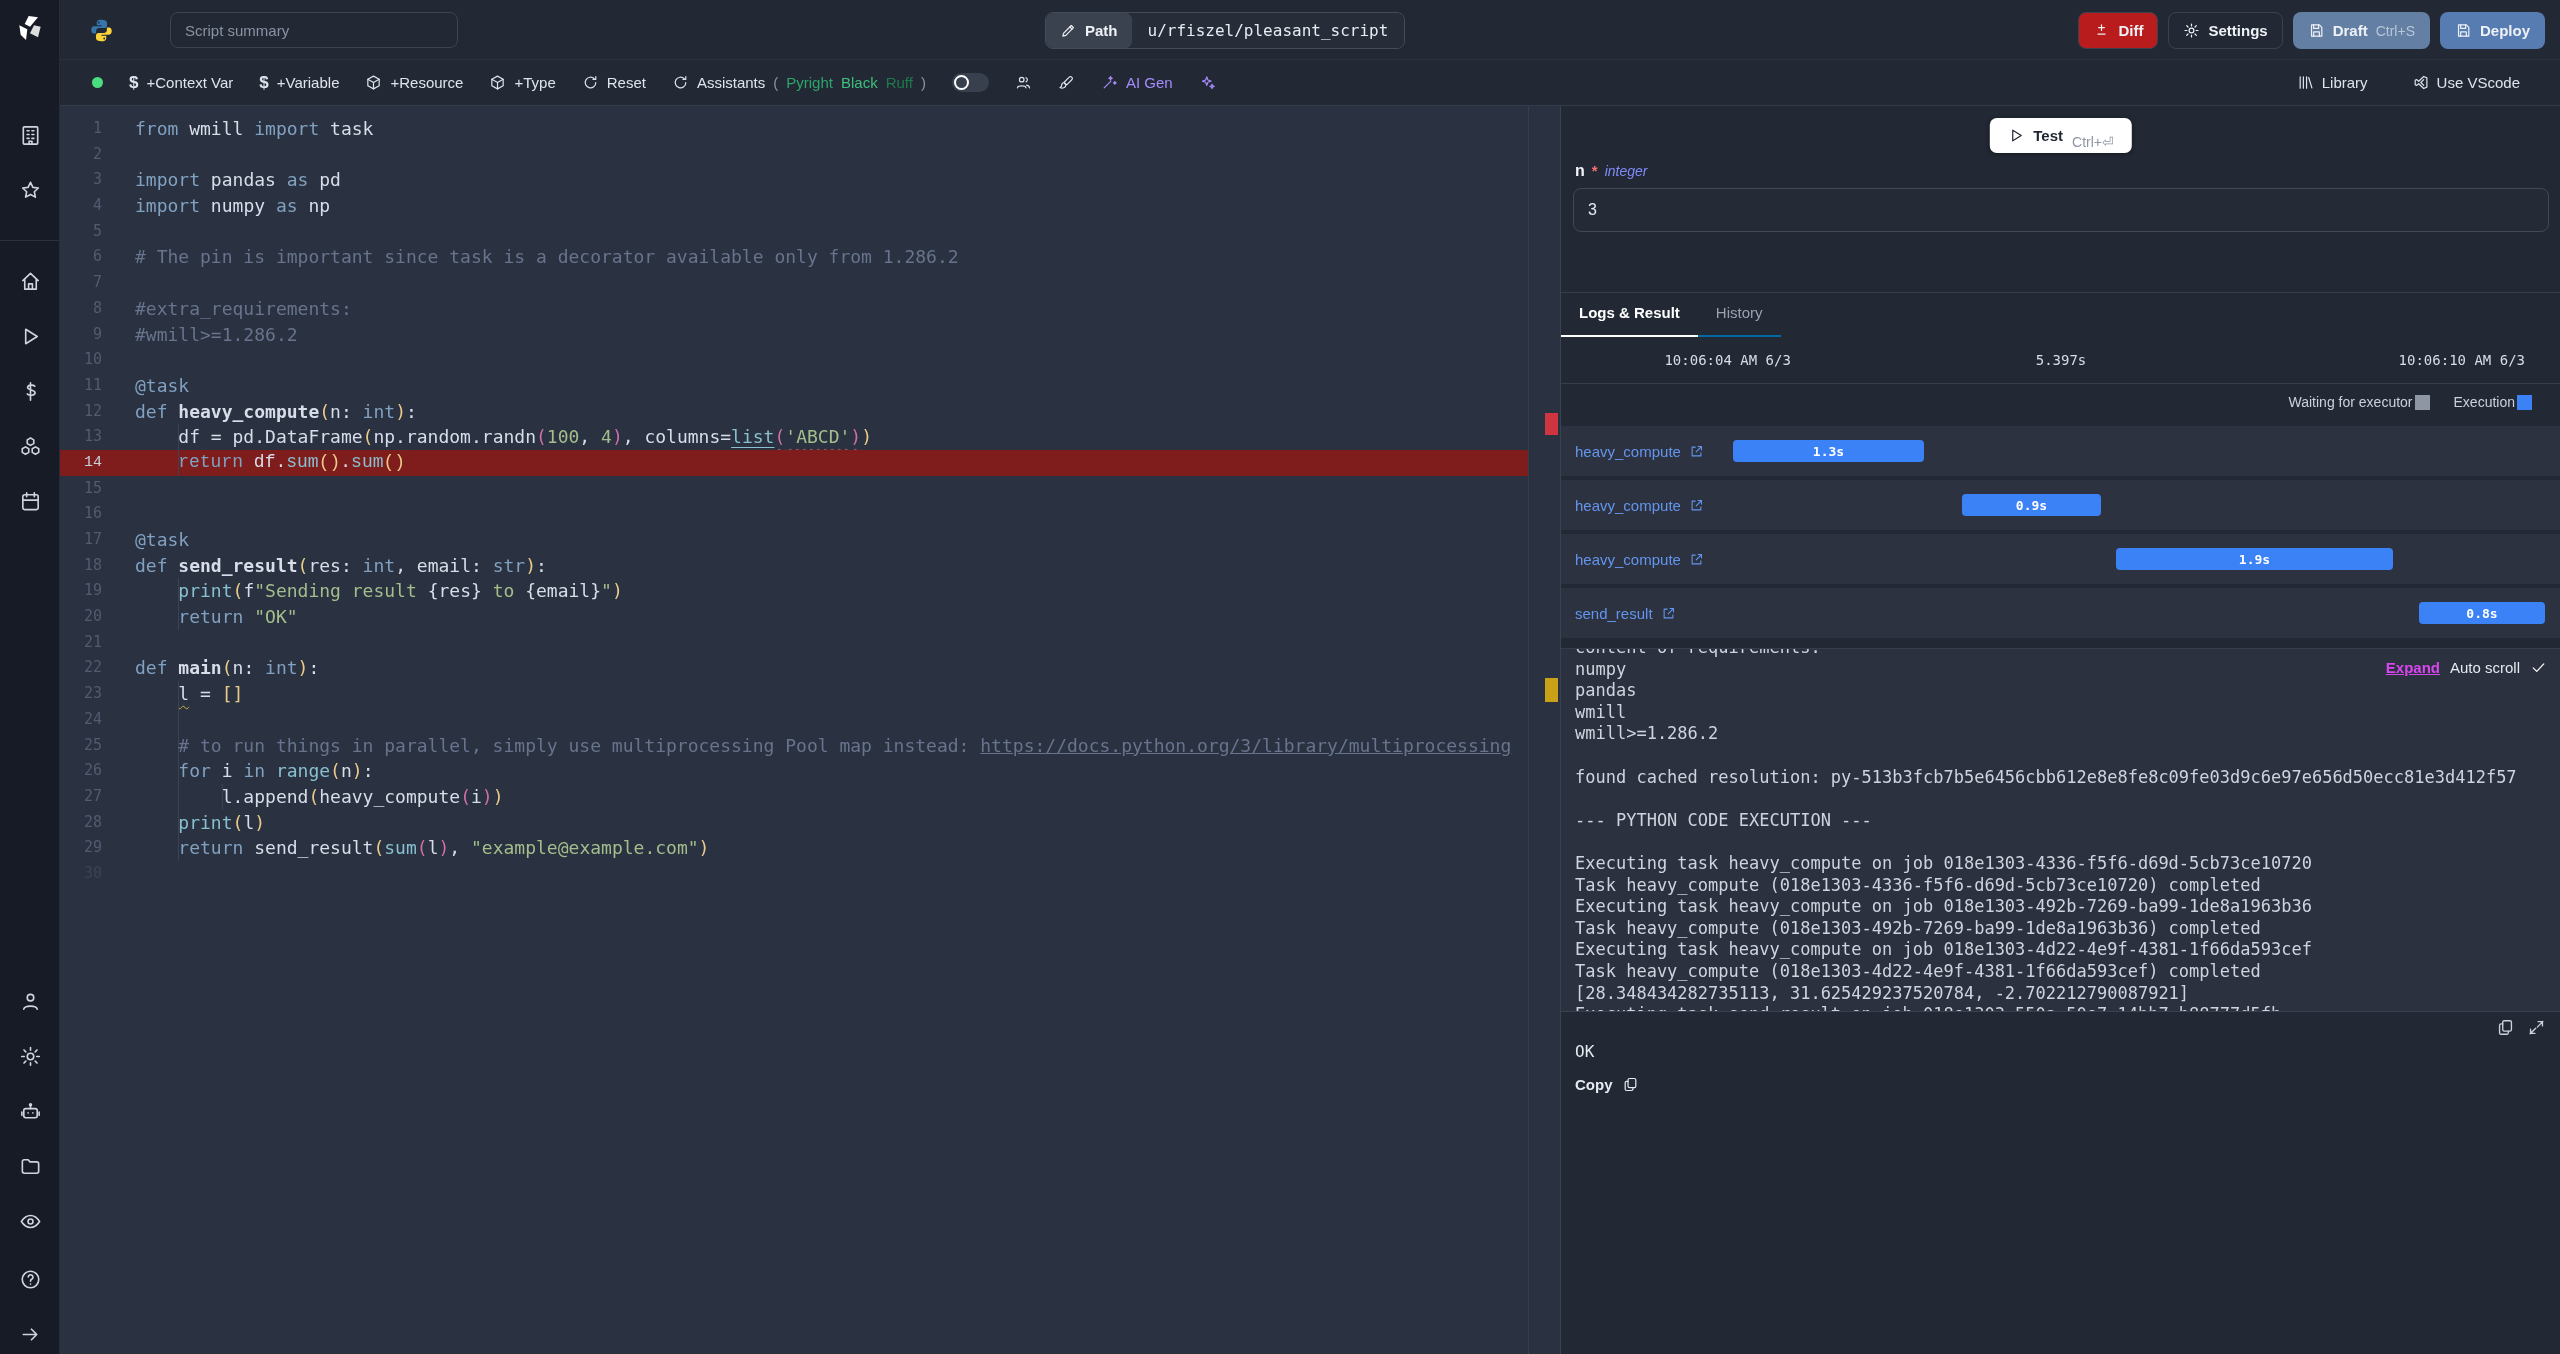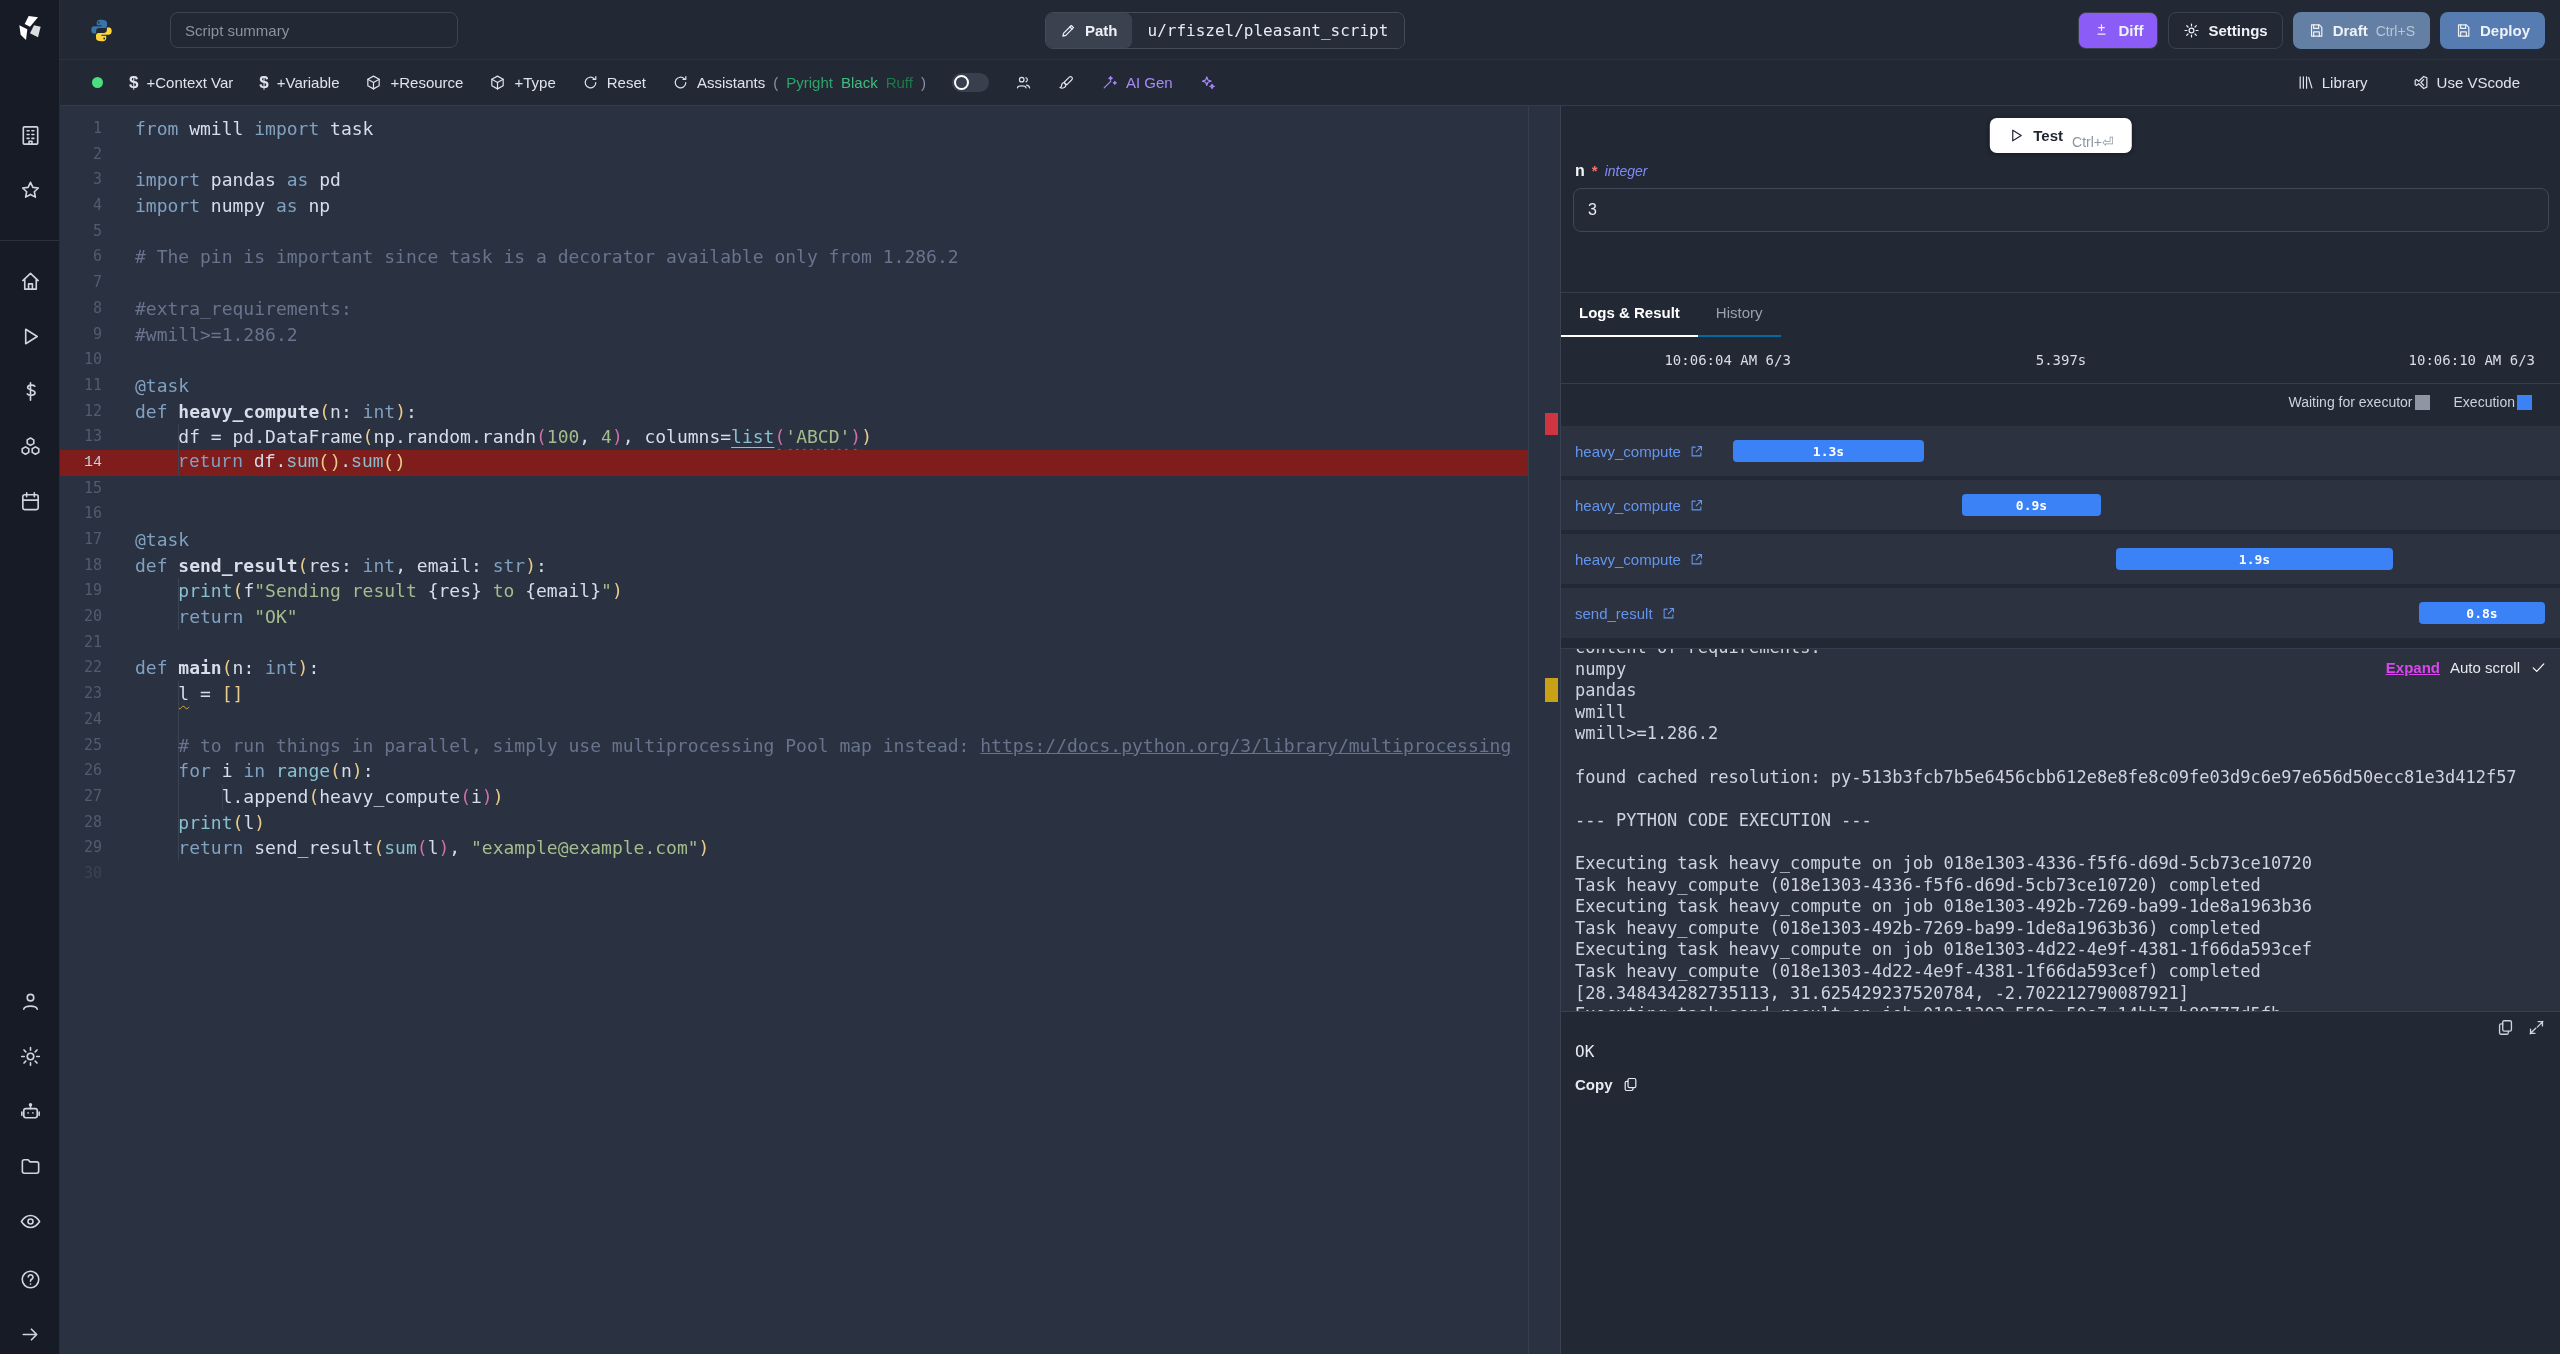--- a/index.html
+++ b/index.html
@@ -18,21 +18,21 @@
   
   .topbar { position:absolute; left:60px; top:0; width:2500px; height:60px; background:#222834; border-bottom:1px solid #2a3140; }
   .ic.py { position:absolute; left:28px; top:17px; width:27px; height:27px; }
   .summary { position:absolute; left:110px; top:12px; width:288px; height:36px; background:#222834; border:1px solid #3e4450; border-radius:8px; color:#e7ebf2; font-size:15px; padding:0 14px; outline:none; }
   .summary::placeholder { color:#8a93a3; }
   .pathchip { position:absolute; left:985px; top:12px; height:37px; display:flex; align-items:stretch; border:1px solid #454c59; border-radius:8px; overflow:hidden; cursor:pointer; }
   .pathseg { display:flex; align-items:center; gap:8px; background:#3b424f; color:#eef1f6; font-size:15px; font-weight:bold; padding:0 14px;border-radius:6px; }
   .pathval { display:flex; align-items:center; padding:0 16px; font-family:"DejaVu Sans Mono",monospace; font-size:16px; color:#e7ebf2; background:#262c38; }
   .tb-right { position:absolute; right:15px; top:12px; display:flex; gap:10px; }
   .btn { display:flex; align-items:center; gap:8px; height:37px; padding:0 14px; border-radius:8px; border:1px solid transparent; font-size:15px; font-weight:bold; color:#eef1f6; cursor:pointer; font-family:"Liberation Sans",sans-serif; }
-  .btn.dark { background:#8b5cf6; border-color:#3b414d; }
+  .btn.dark { background:#b91c1c; border-color:#3b414d; }
   .btn.ghost { background:transparent; border-color:#3b414d; }
   .btn.draft { background:#647fa4; }
   .btn.deploy { background:#567cb2; }
   .btn .kbd { color:#c9d2e0; font-weight:normal; font-size:14px; opacity:.85; }
   .ic.sm { width:17px; height:17px; display:inline-block; }
 
   
   .toolbar { position:absolute; left:60px; top:60px; width:2500px; height:46px; background:#222834; border-bottom:1px solid #343b49; display:flex; align-items:center; }
   .tleft { display:flex; align-items:center; gap:26px; margin-left:32px; }
   .titem { display:flex; align-items:center; gap:8px; color:#dfe4ec; font-size:15px; cursor:pointer; white-space:nowrap; }
@@ -76,21 +76,21 @@
   .arglabel { position:absolute; top:56px; left:14px; display:flex; align-items:baseline; gap:7px; }
   .argname { color:#f2f4f8; font-size:16px; font-weight:bold; }
   .req { color:#f87171; font-size:15px; font-weight:bold; }
   .argtype { color:#818cf8; font-size:14px; font-style:italic; }
   .arginput { position:absolute; top:82px; left:12px; width:976px; height:44px; background:#242a36; border:1px solid #414856; border-radius:8px; color:#e7ebf2; font-size:16px; padding:0 14px; outline:none; font-family:"Liberation Sans",sans-serif; }
   .tabs { position:absolute; top:186px; left:0; width:1000px; height:44px; border-top:1px solid #363d4b; display:flex; }
   .tab { padding:11px 18px 0 18px; font-size:15px; color:#9aa2b1; border-bottom:2px solid #0369a1; cursor:pointer; height:44px; }
   .tab.active { color:#ffffff; border-bottom-color:#ffffff; font-weight:bold; }
   .times { position:absolute; top:230px; left:0; width:1000px; height:48px; border-bottom:1px solid #363d4b; display:grid; grid-template-columns:1fr 1fr 1fr; align-items:center; font-family:"DejaVu Sans Mono",monospace; font-size:14px; color:#d8dde6; }
   .times span:nth-child(1), .times span:nth-child(2) { text-align:center; }
-  .times span:nth-child(3) { text-align:right; padding-right:26px; }
+  .times span:nth-child(3) { text-align:right; padding-right:36px; }
   .legend { position:absolute; top:288px; right:28px; display:flex; align-items:center; gap:24px; font-size:14px; color:#cbd2dc; }
   .lgi { display:flex; align-items:center; gap:2px;justify-content:space-between; }
   .sq { width:15px; height:15px; display:inline-block; }
   .gantt { position:absolute; top:320px; left:0; width:1000px; }
   .grow { position:relative; height:50px; background:#2c323f; margin-bottom:4px; }
   .glabel { position:absolute; left:14px; top:0; height:50px; display:flex; align-items:center; gap:8px; color:#6495ee; font-size:15px; cursor:pointer; }
   .glabel .ic { width:15px; height:15px; }
   .gbar { position:absolute; top:14px; height:22px; background:#3b82f6; border-radius:4px; display:flex; align-items:center; justify-content:center; color:#fff; font-family:"DejaVu Sans Mono",monospace; font-size:13px; font-weight:bold; }
   .logbox { position:absolute; top:542px; left:0; width:1000px; height:364px; background:#2b313e; border-top:1px solid #363d4b; border-bottom:1px solid #3a4150; overflow:hidden; }
   .loglines { margin-top:-12px; padding-left:14px; font-family:"DejaVu Sans Mono",monospace; font-size:17px; line-height:21.6px; color:#ced4df; white-space:pre; }

